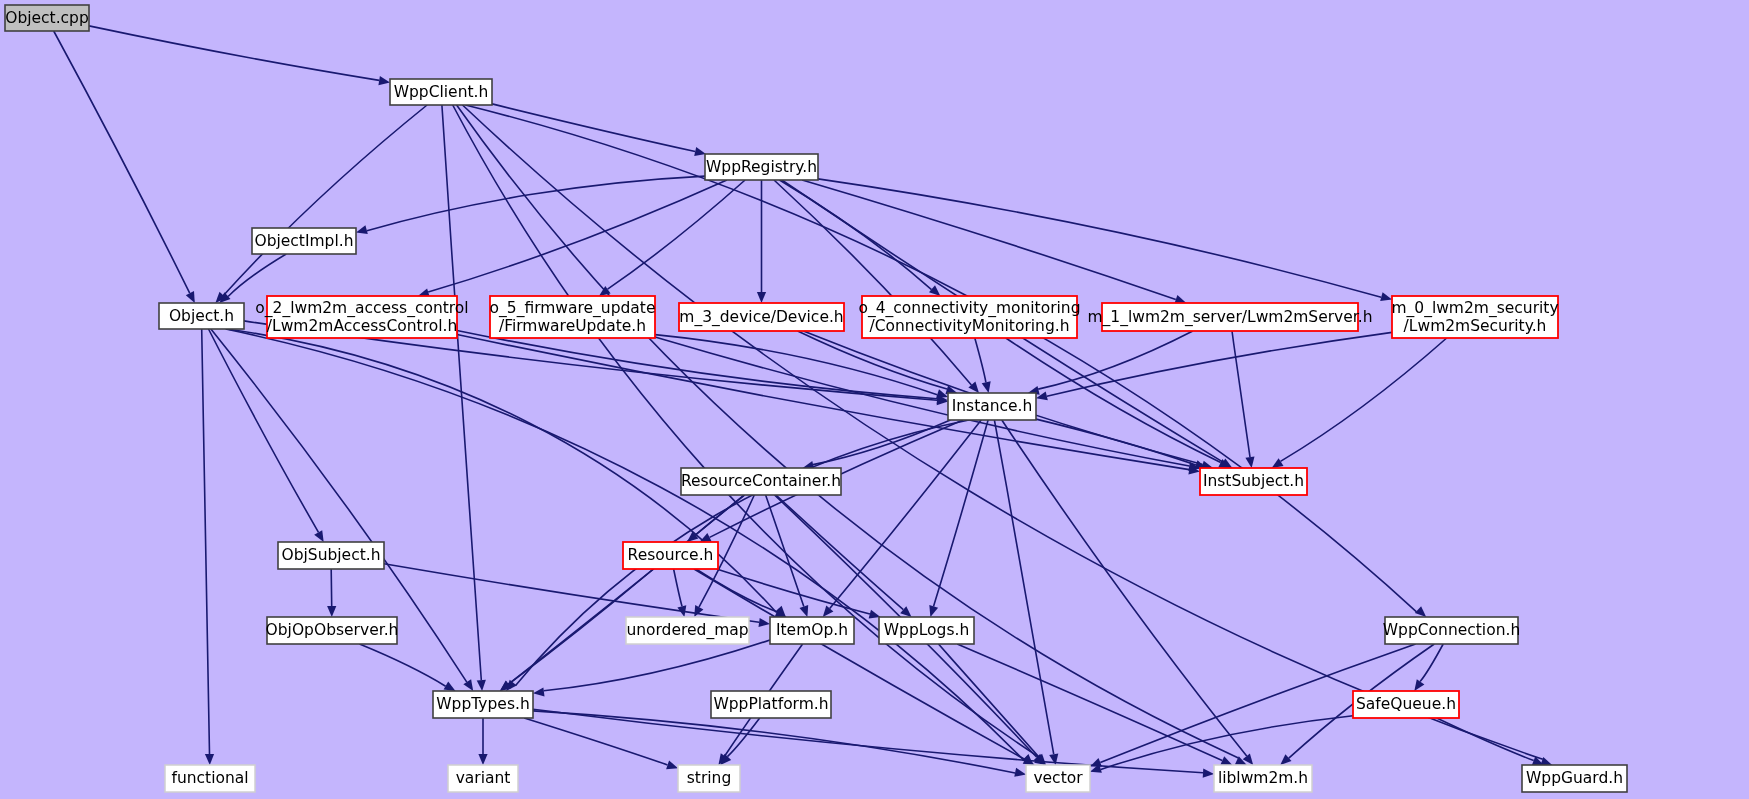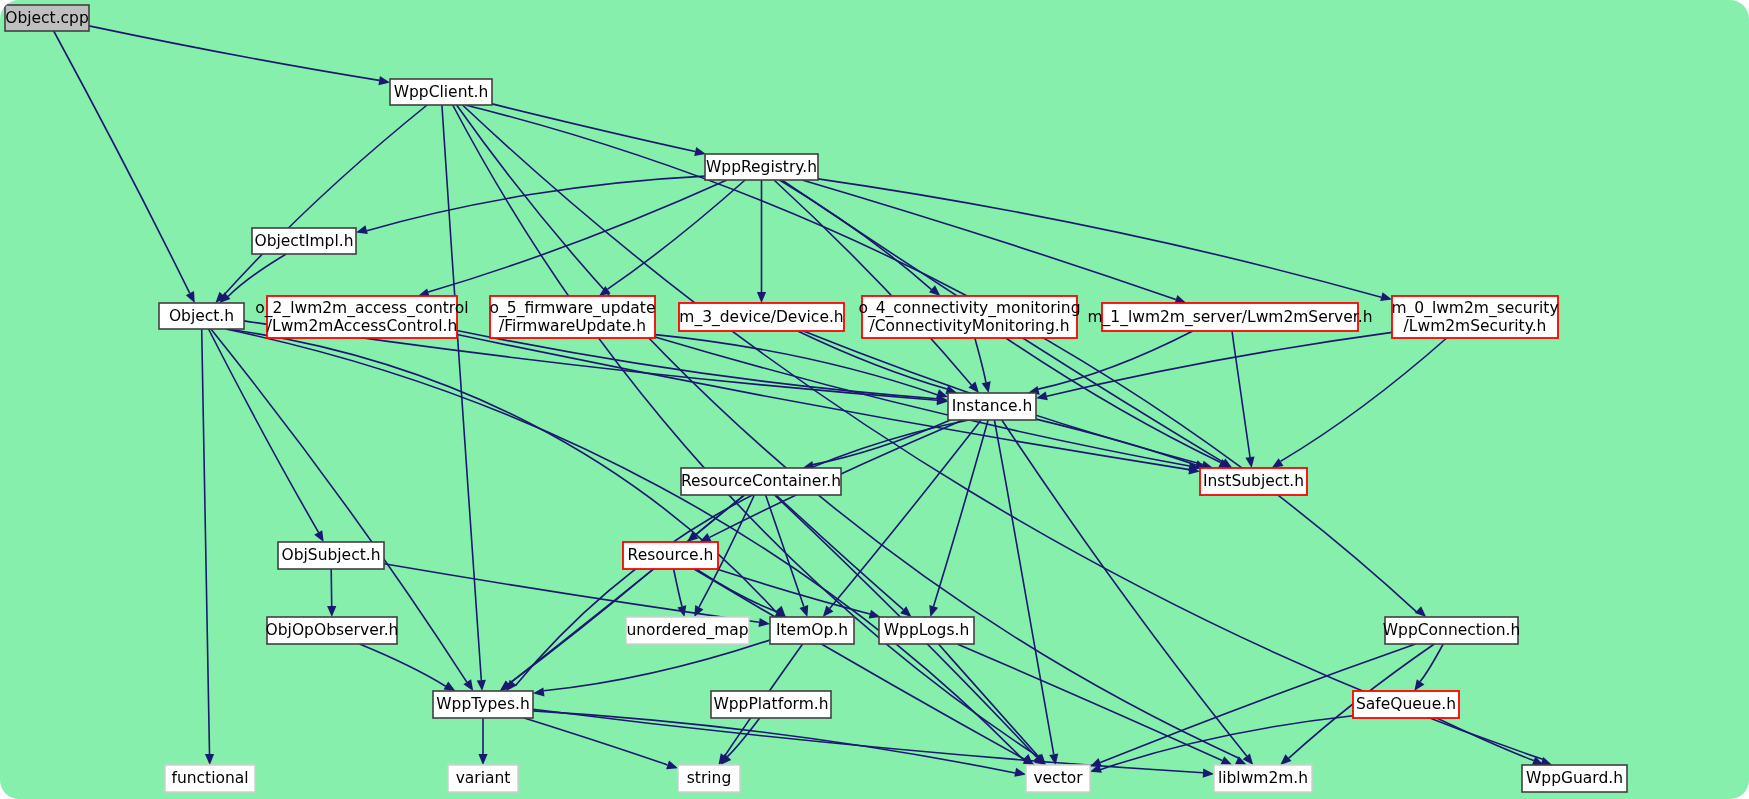--- a/index.html
+++ b/index.html
@@ -1,22 +1,21 @@
 <!DOCTYPE html>
 <html><head>
 <meta charset="utf-8">
 <style>
   html,body{margin:0;padding:0;background:#ffffff;}
   #graph-root{
     position:relative;
     width:1749px;height:799px;
-    background:#86efac;
+    background:#c4b5fd;
     font-family:"DejaVu Sans", sans-serif;
     overflow:hidden;
-    border-radius:19px;
   }
   svg{position:absolute;top:0;left:0;width:1749px;height:799px;}
   .edge{fill:none;stroke:#191970;stroke-width:1.6;}
   .arrow{fill:#191970;stroke:none;}
   .node-box{fill:#ffffff;stroke:#404040;stroke-width:1.6;}
   .node-box.root{fill:#bfbfbf;stroke:#404040;}
   .node-box.red{fill:#ffffff;stroke:#ff0000;stroke-width:1.8;}
   .node-box.sys{fill:#ffffff;stroke:#d0d0d0;stroke-width:1.5;}
   .node-label{
     font-family:"DejaVu Sans", sans-serif;

